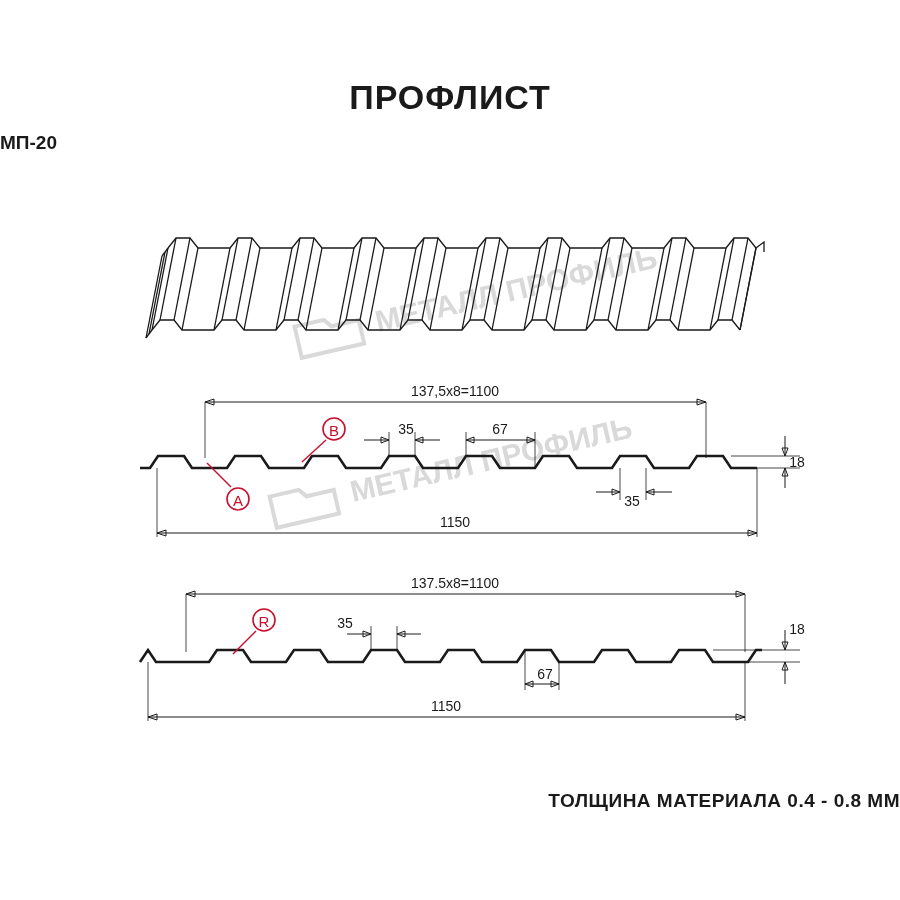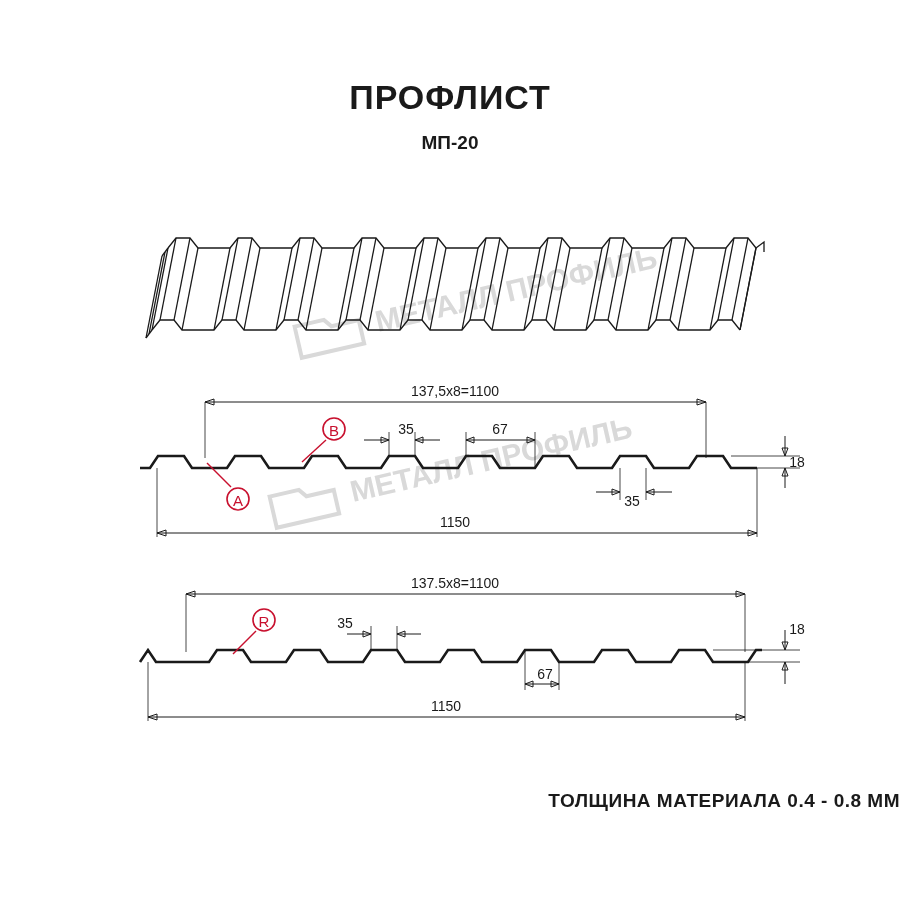--- a/index.html
+++ b/index.html
@@ -29,21 +29,20 @@
     font-size: 34px;
     font-weight: bold;
     letter-spacing: 1px;
     color: #1a1a1a;
   }
   .subtitle {
     position: absolute;
     top: 132px;
     left: 0;
     width: 900px;
-    text-align: center;
     font-size: 19px;
     font-weight: bold;
     color: #1a1a1a;
   }
   .footer {
     position: absolute;
     top: 790px;
     left: 0;
     width: 900px;
     text-align: right;

